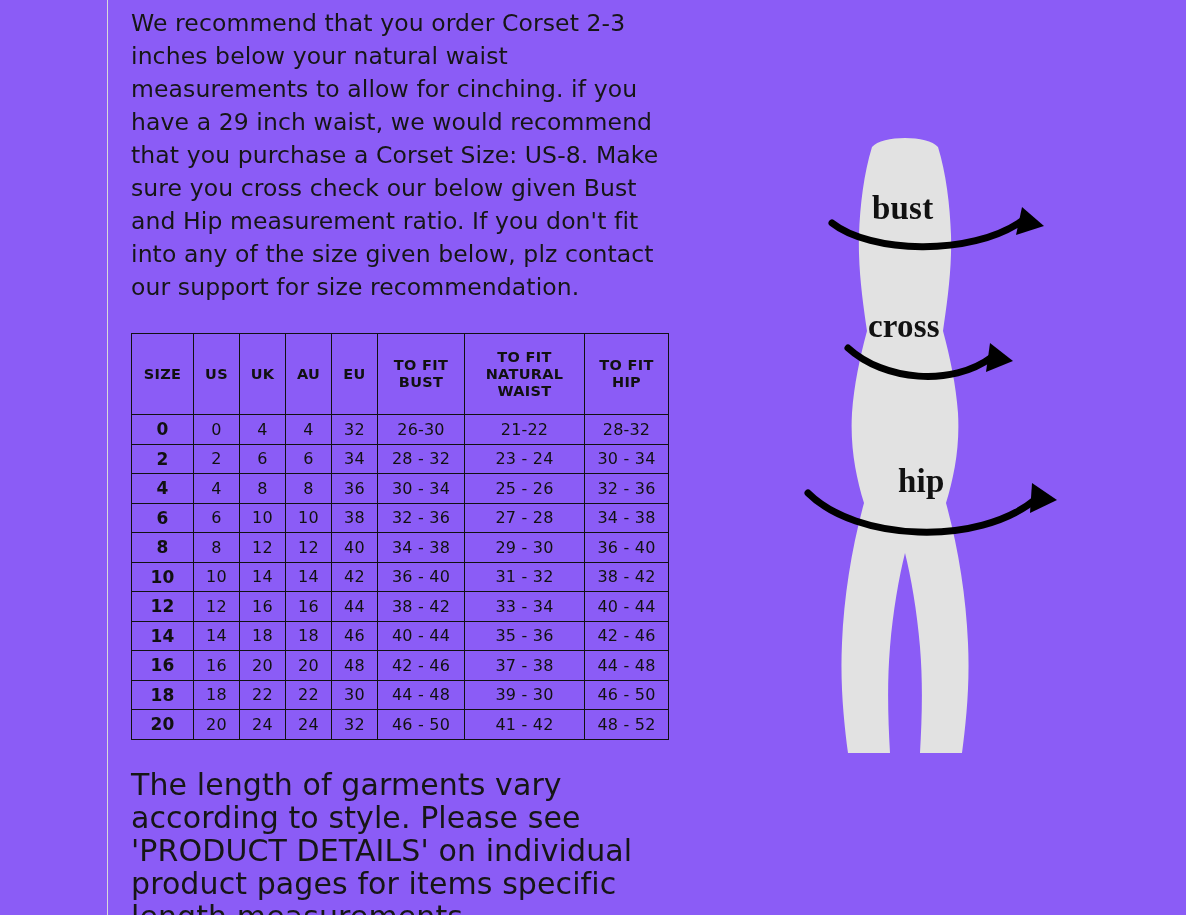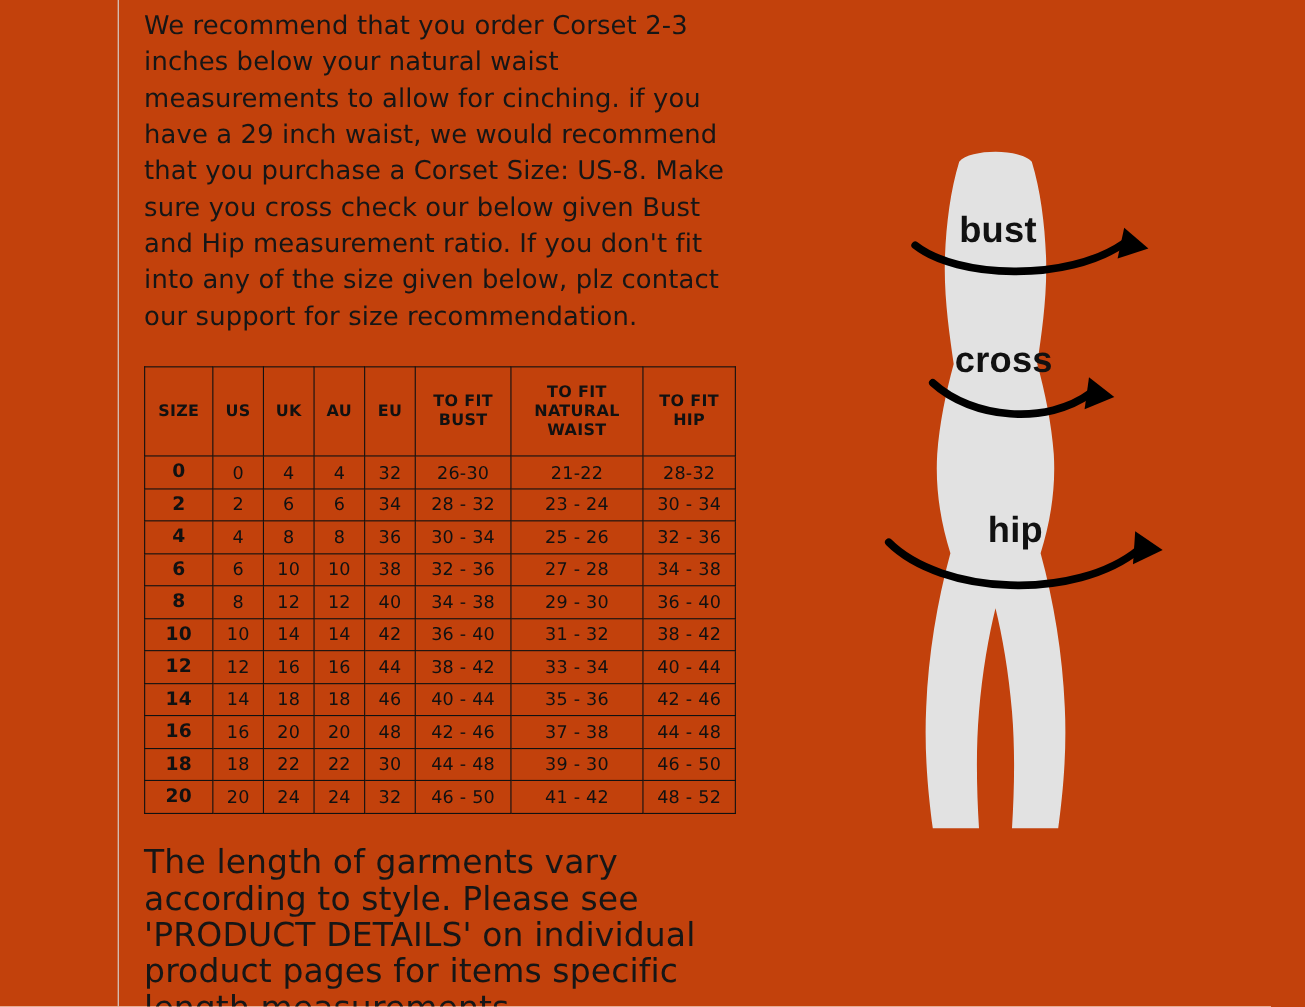--- a/index.html
+++ b/index.html
@@ -12,21 +12,21 @@
     height: 915px;
     font-family: "DejaVu Sans", sans-serif;
     color: #1a1a1a;
     position: relative;
     overflow: hidden;
   }
   .page {
     position: relative;
     width: 1186px;
     height: 915px;
-    background: #c2410c;
+    background: #8b5cf6;
   }
   
   .left-rule {
     position: absolute;
     left: 107px;
     top: 0;
     width: 1px;
     height: 915px;
     background: #d9d9d9;
   }
@@ -107,21 +107,21 @@
     top: 95px;
     width: 380px;
     height: 700px;
   }
   .figure svg { display: block; }
   .label {
     position: absolute;
     font-size: 33px;
     font-weight: 600;
     color: #111111;
-    font-family: Liberation Sans, sans-serif;
+    font-family: Liberation Serif, serif;
     letter-spacing: 0.2px;
   }
   .label-bust  { left: 112px; top: 95px; }
   .label-waist { left: 108px; top: 213px; }
   .label-hip   { left: 138px; top: 368px; }
 </style>
 </head>
 <body>
 
 <div class="page">

